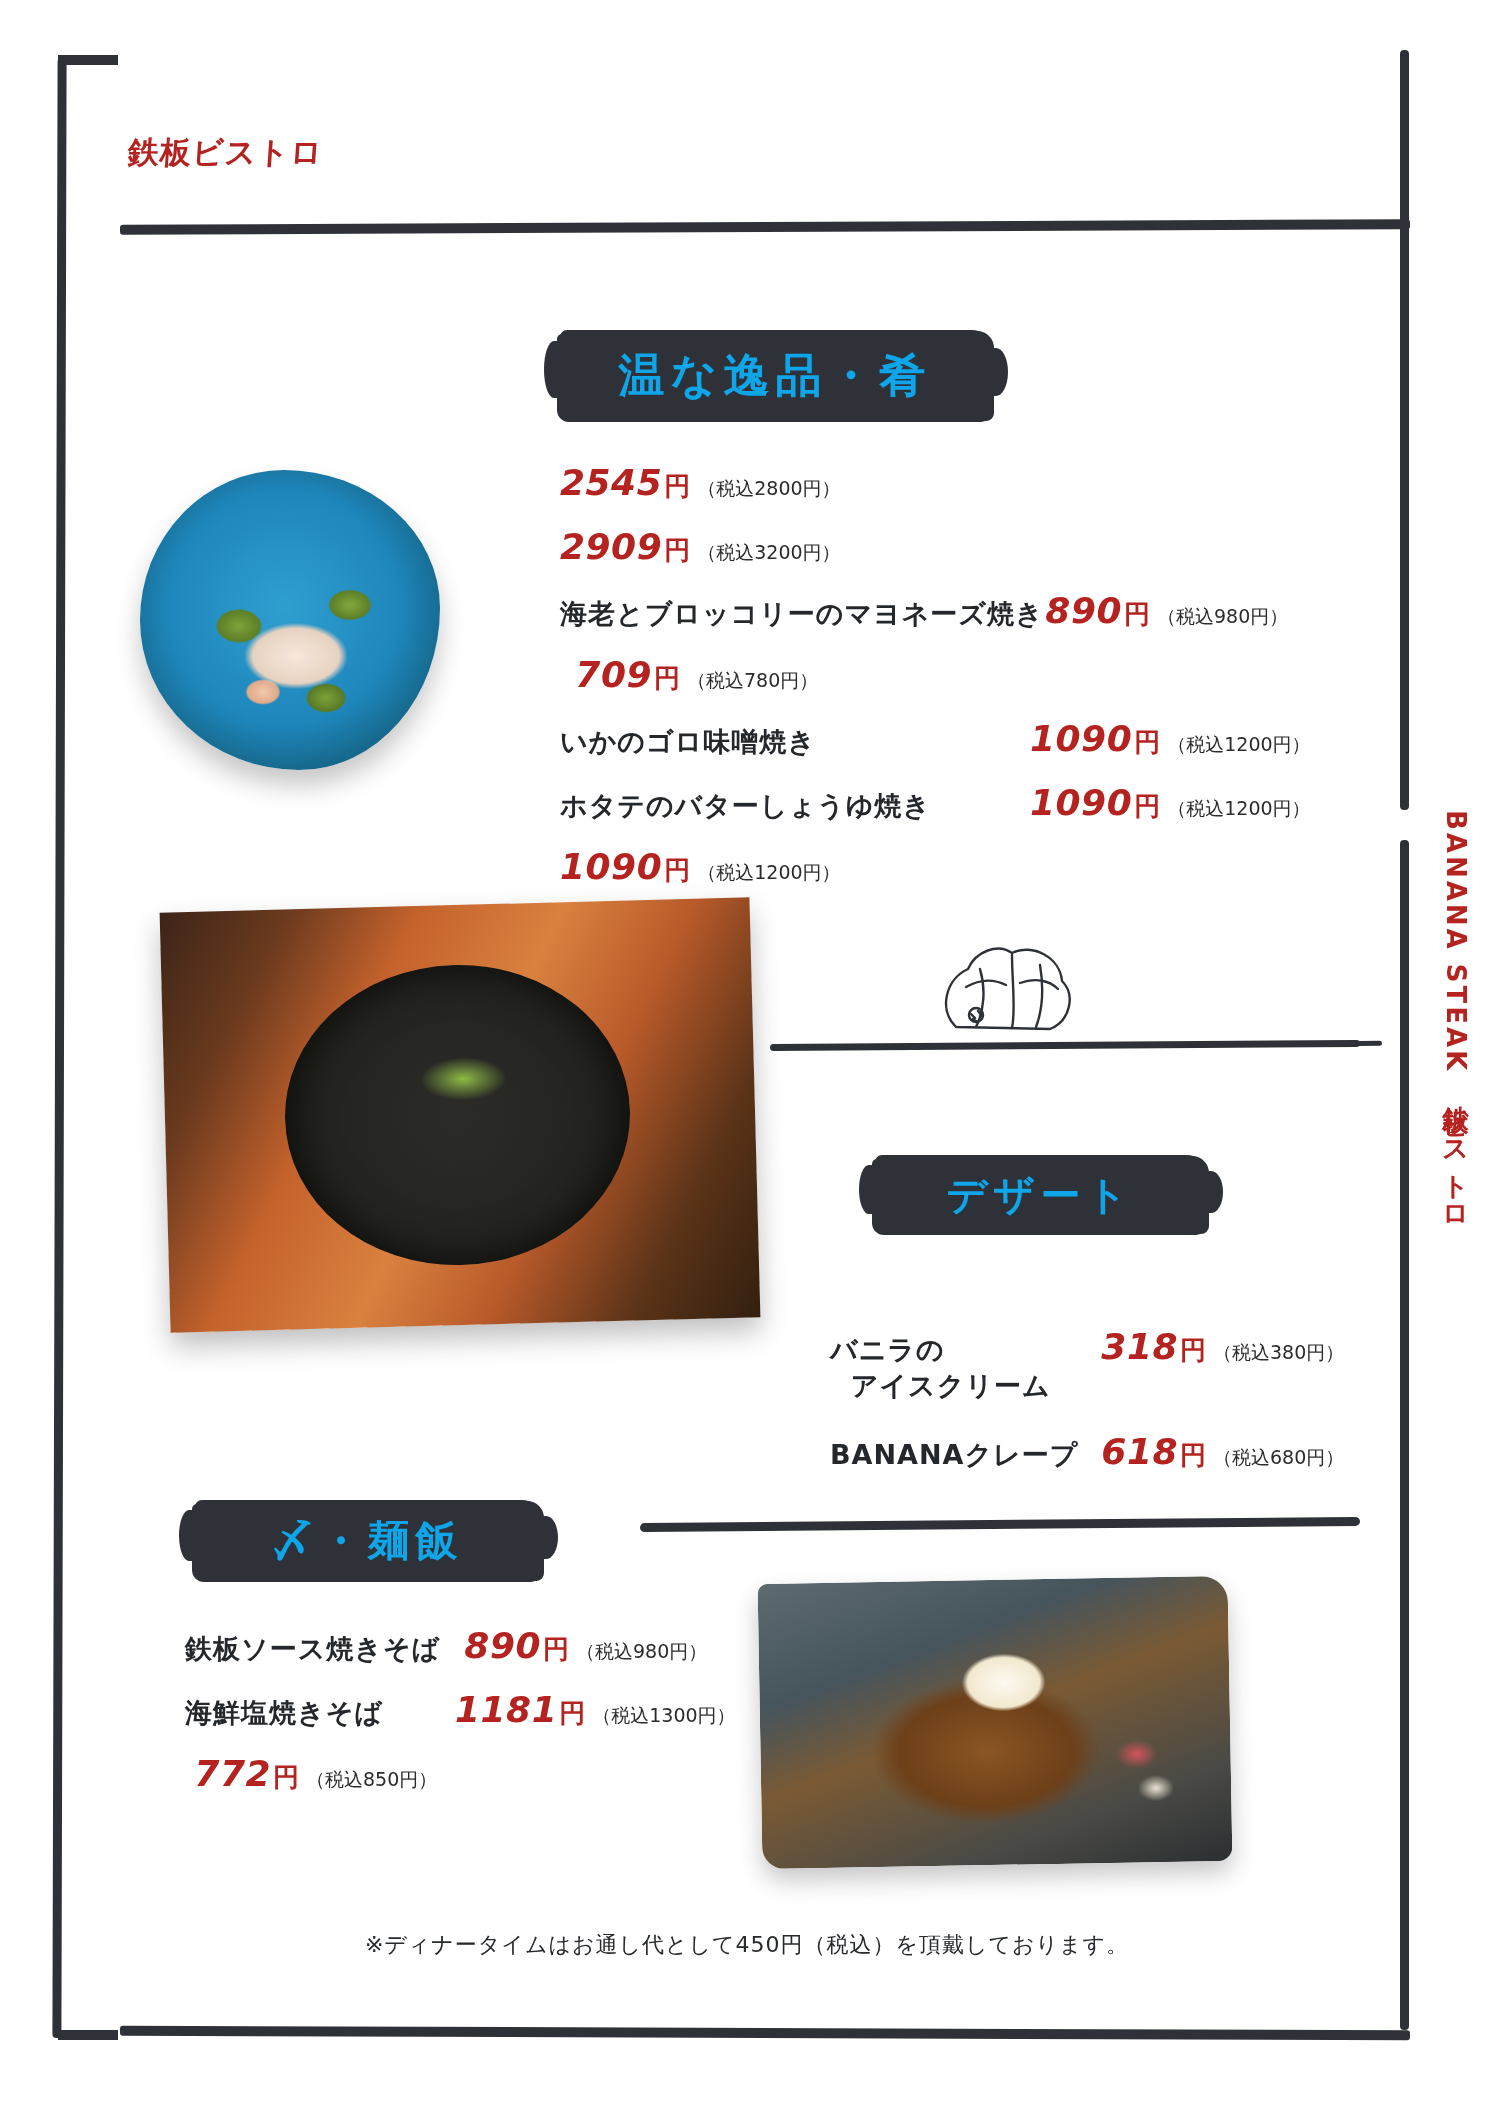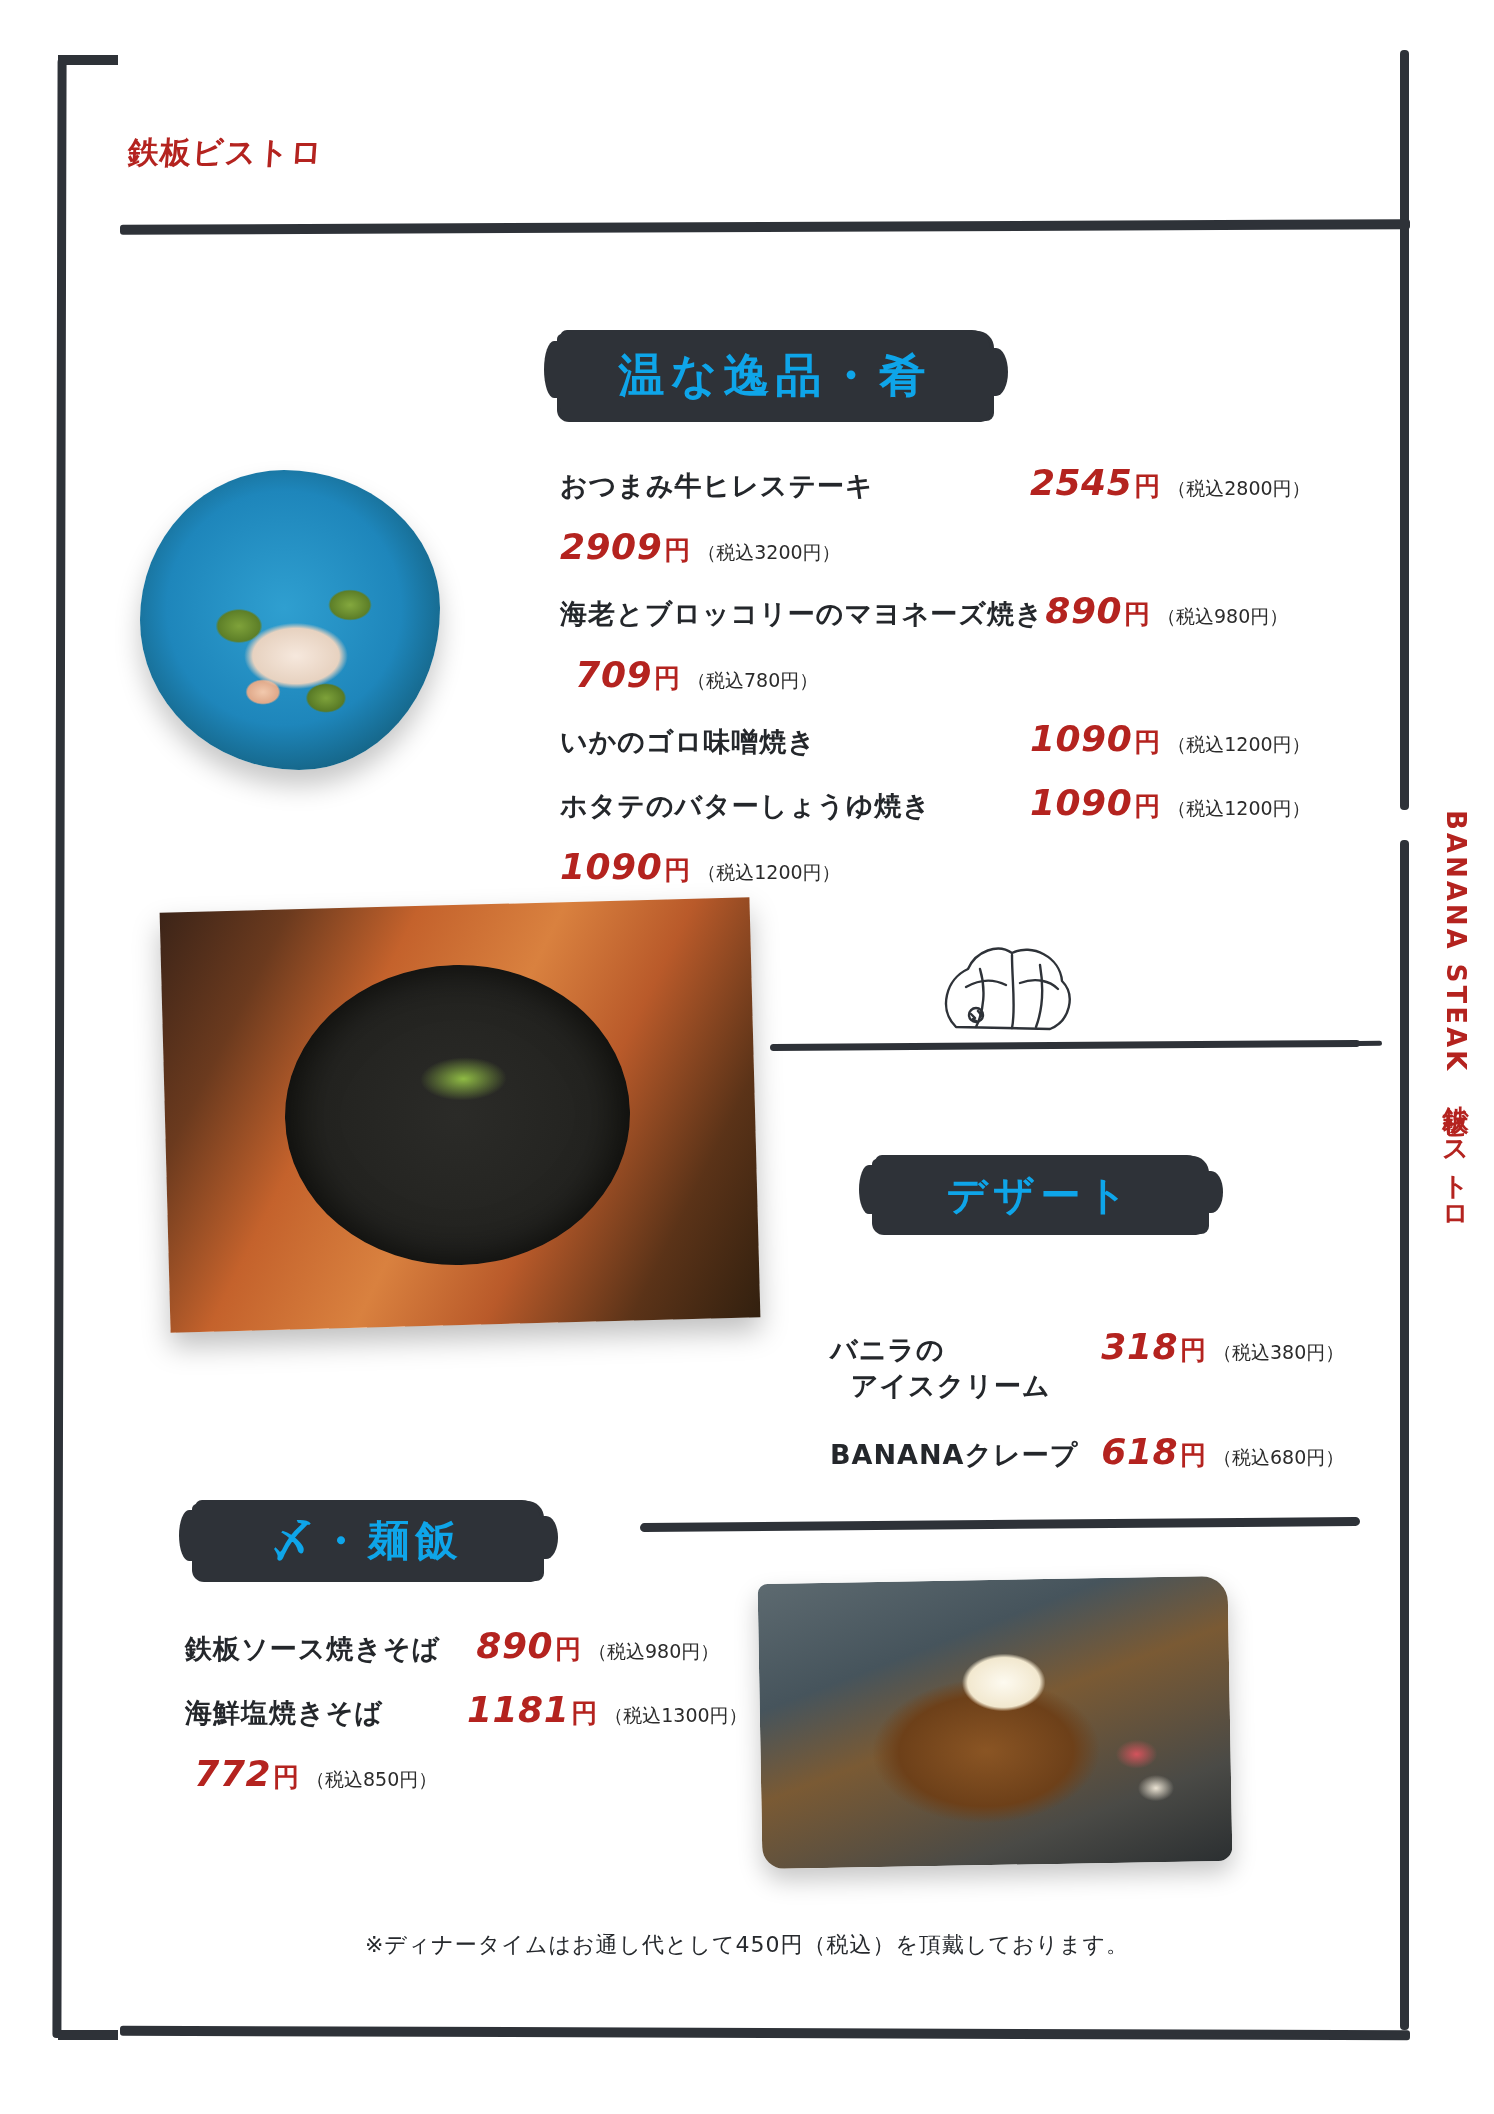--- a/index.html
+++ b/index.html
@@ -176,21 +176,21 @@
 
   
   #list-dessert { left: 830px; top: 1290px; margin-top: 36px; }
   #list-dessert .dish-name { width: 270px; line-height: 1.35; }
   #list-dessert .menu-row { margin-bottom: 26px; }
   #list-dessert .price-main { min-width: 78px; text-align: right; }
 
   
   #list-shime { left: 185px; top: 1625px; }
   #list-shime .dish-name { width: 270px; line-height: 1.3; }
-  #list-shime .menu-row { margin-bottom: 22px; gap: 12px; }
+  #list-shime .menu-row { margin-bottom: 22px; }
   #list-shime .price-main { min-width: 86px; text-align: right; }
 
   
   .photo {
     position: absolute;
     overflow: hidden;
     background-repeat: no-repeat;
   }
 
   
@@ -307,21 +307,20 @@
 
 <div class="brand-title">鉄板ビストロ</div>
 <div class="side-brand">BANANA STEAK 鉄板ビストロ</div>
 
 <div class="brush" id="brush-atsumono">温な逸品・肴</div>
 
 <div class="photo" id="photo-shrimp"></div>
 
 <div class="menu-list" id="list-atsumono">
   <div class="menu-row">
-    <span class="dish-name">おつまみ牛ヒレステーキ</span>
     <span class="price-block">
       <span class="price-main">2545</span>
       <span class="price-yen">円</span>
       <span class="price-tax">（税込2800円）</span>
     </span>
   </div>
   <div class="menu-row">
     <span class="price-block">
       <span class="price-main">2909</span>
       <span class="price-yen">円</span>

